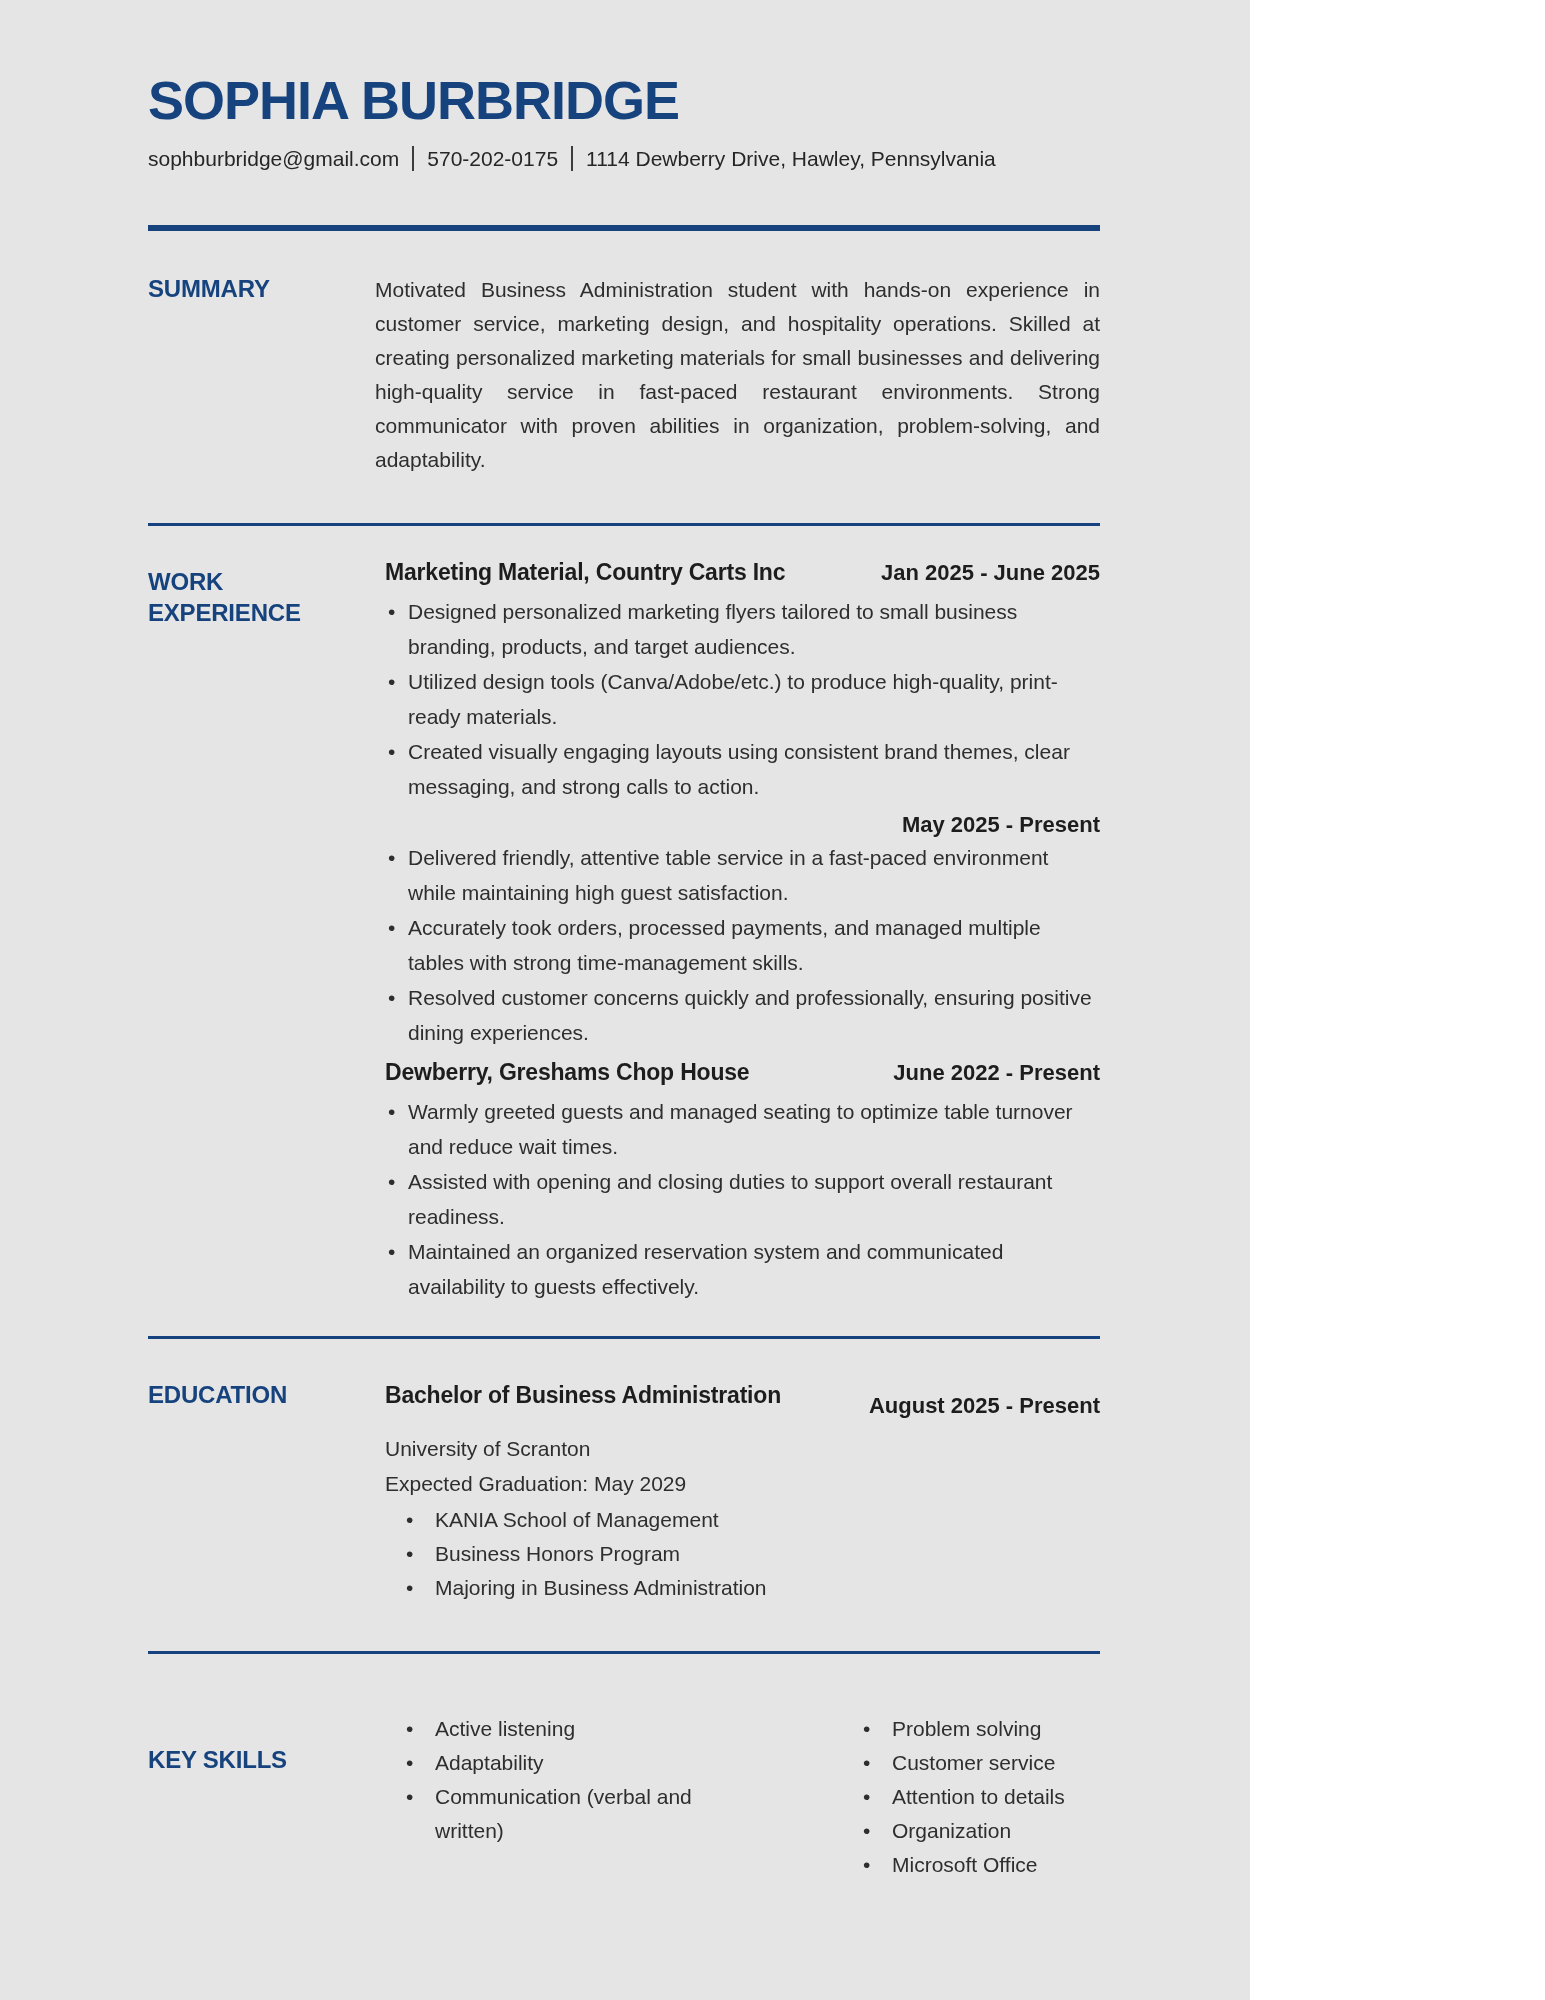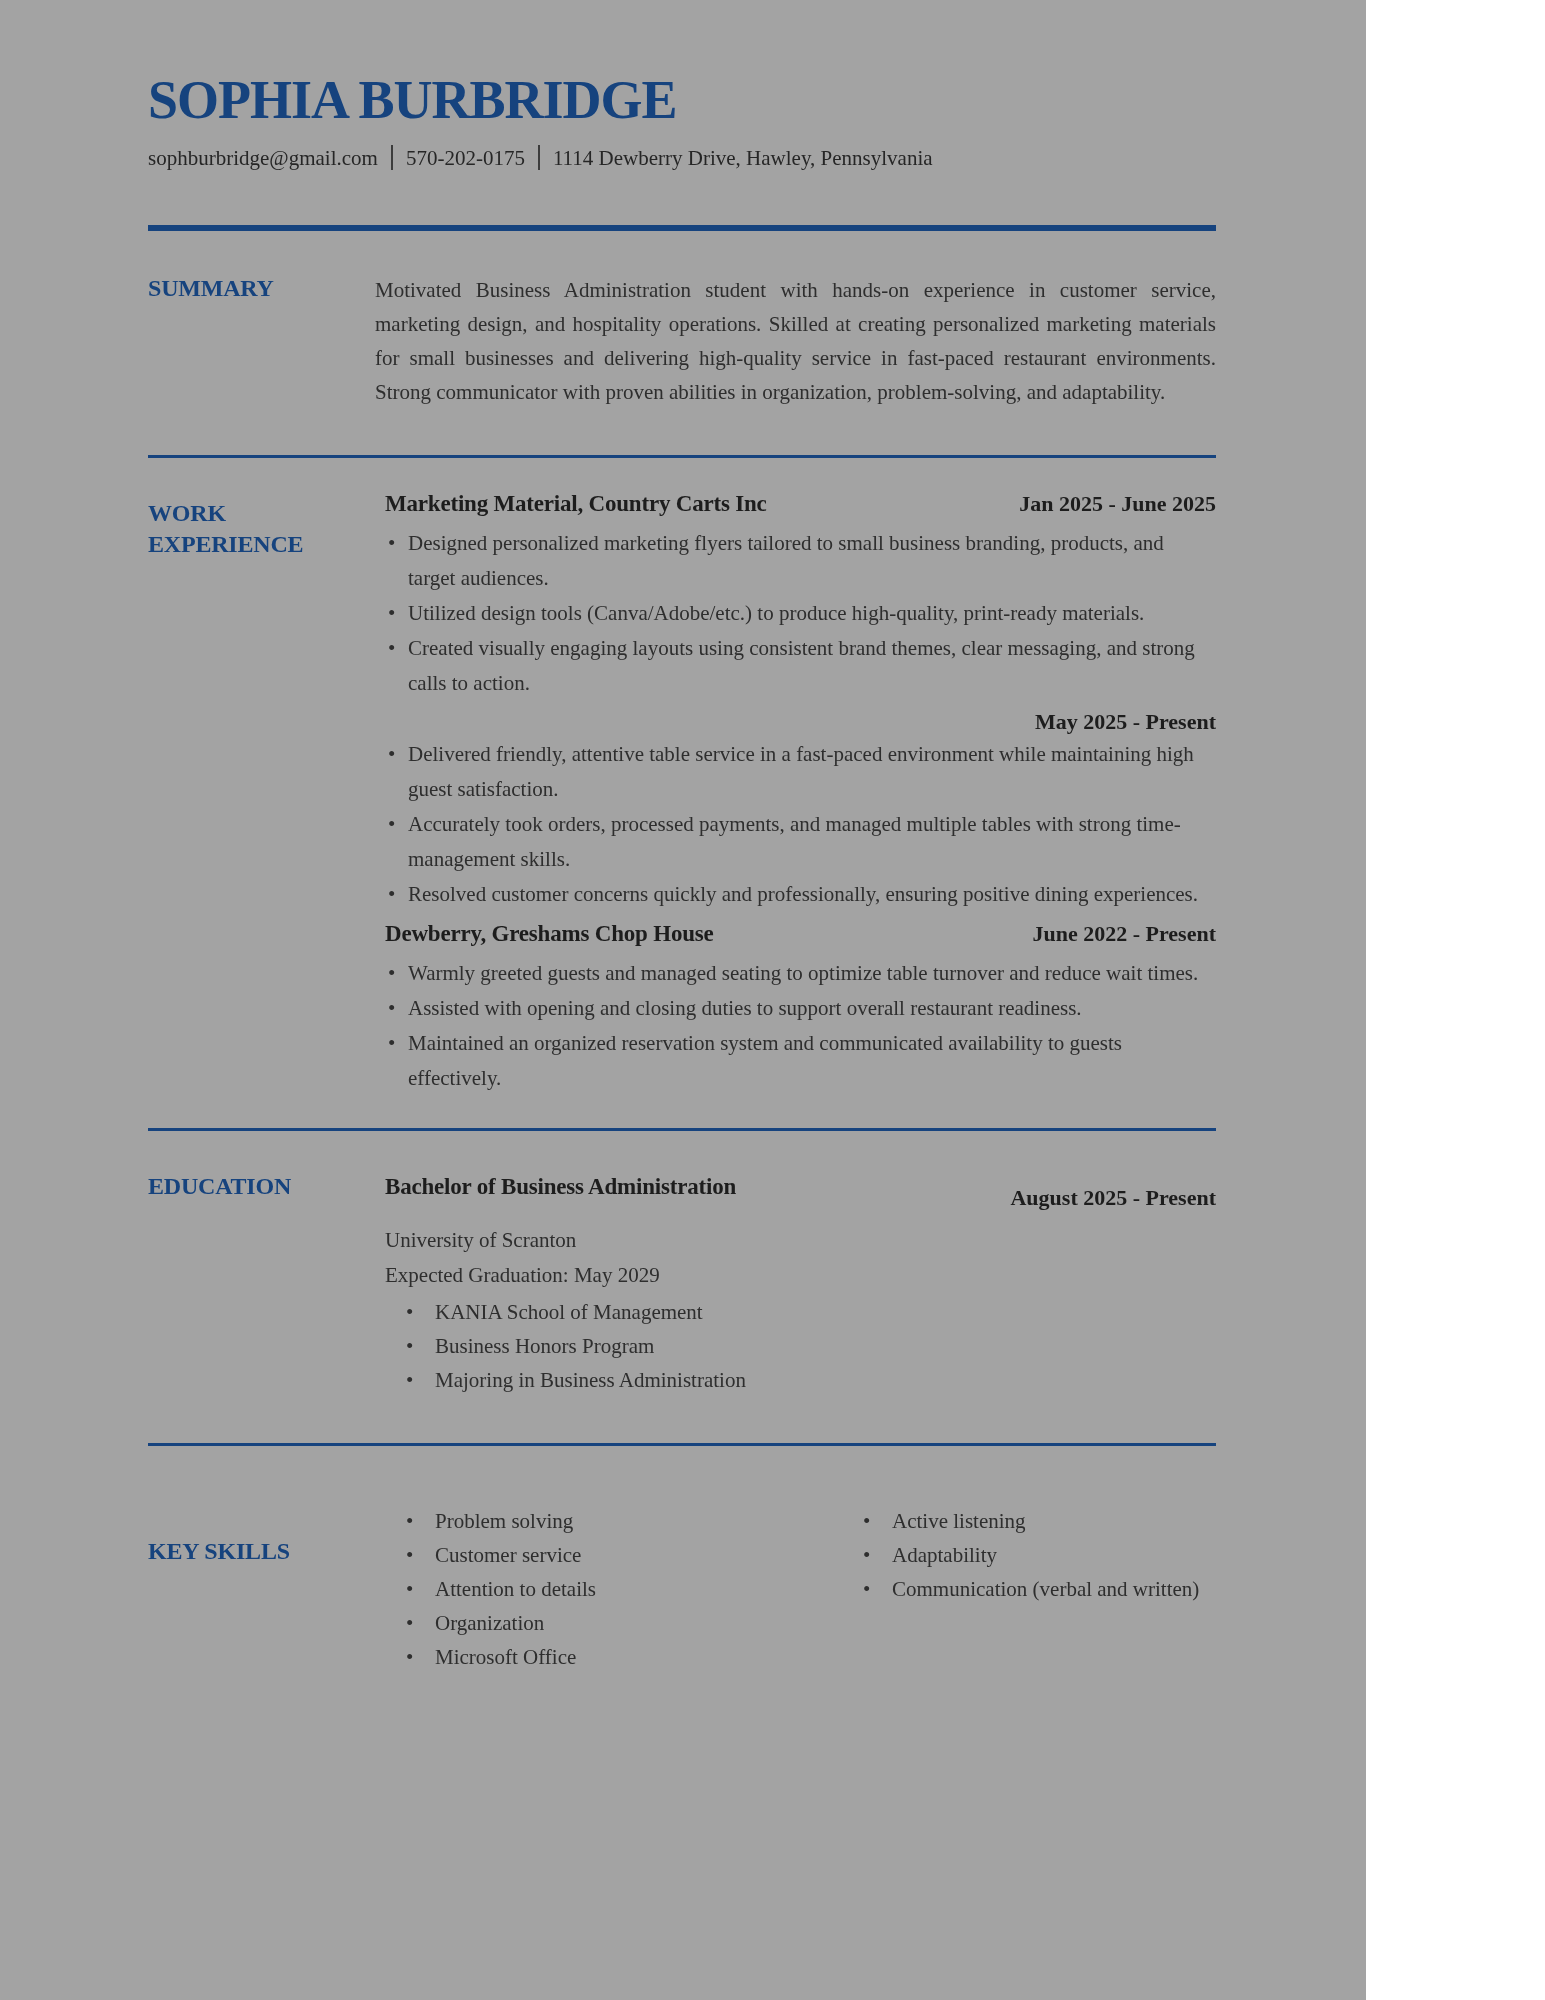--- a/index.html
+++ b/index.html
@@ -1,19 +1,19 @@
 <!DOCTYPE html>
 <html><head>
 <meta charset="utf-8">
 <style>
   html,body{margin:0;padding:0;background:#ffffff;}
   .page{
-    width:1366px;height:2000px;background:#a3a3a3;box-sizing:border-box;
+    width:1250px;height:2000px;background:#e5e5e5;box-sizing:border-box;
     padding:70px 150px 0 148px;
-    font-family:Liberation Serif, serif;color:#2e2e2e;overflow:hidden;
+    font-family:Liberation Sans, sans-serif;color:#2e2e2e;overflow:hidden;
   }
   
   .name{
     margin:0;color:#16437E;font-size:54px;line-height:60px;font-weight:800;
     letter-spacing:-1px;
   }
   .contact{margin:12px 0 0 0;font-size:21px;line-height:33px;color:#262626;max-width:920px;}
   .contact .sep{
     display:inline-block;width:2px;height:25px;background:#3c3c3c;
     margin:0 13px;vertical-align:-5px;
@@ -144,27 +144,27 @@
       </ul>
     </div>
   </section>
 
   <div class="rule thin"></div>
 
   <section class="section sec-skills">
     <div class="label">KEY SKILLS</div>
     <div class="skills-grid">
       <ul class="bullets indented">
+        <li>Active listening</li>
+        <li>Adaptability</li>
+        <li style="max-width:330px">Communication (verbal and written)</li>
+      </ul>
+      <ul class="bullets indented">
         <li>Problem solving</li>
         <li>Customer service</li>
         <li>Attention to details</li>
         <li>Organization</li>
         <li>Microsoft Office</li>
-      </ul>
-      <ul class="bullets indented">
-        <li>Active listening</li>
-        <li>Adaptability</li>
-        <li style="max-width:330px">Communication (verbal and written)</li>
       </ul>
     </div>
   </section>
 
 </div>
 
 </body></html>

